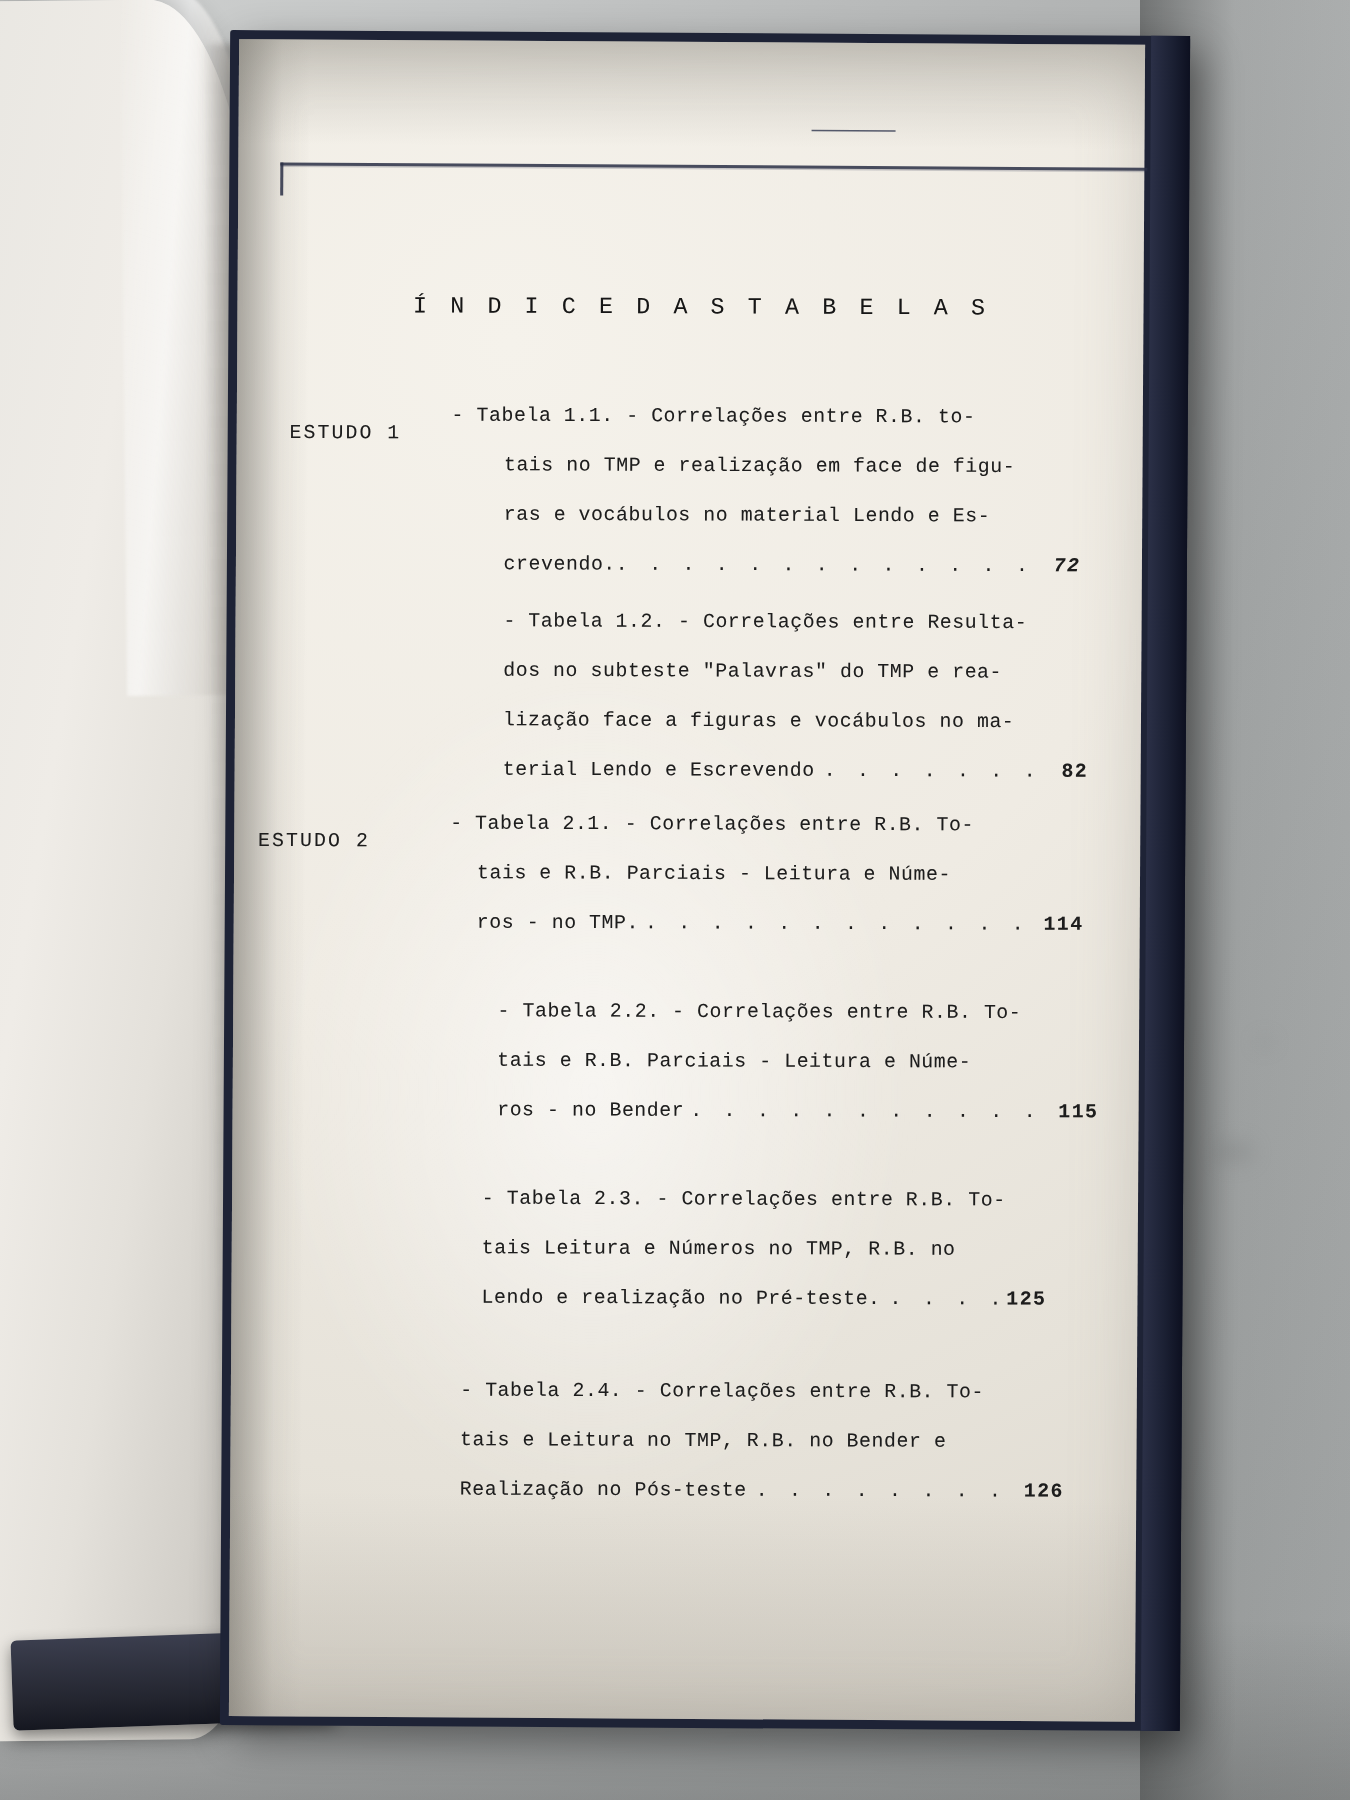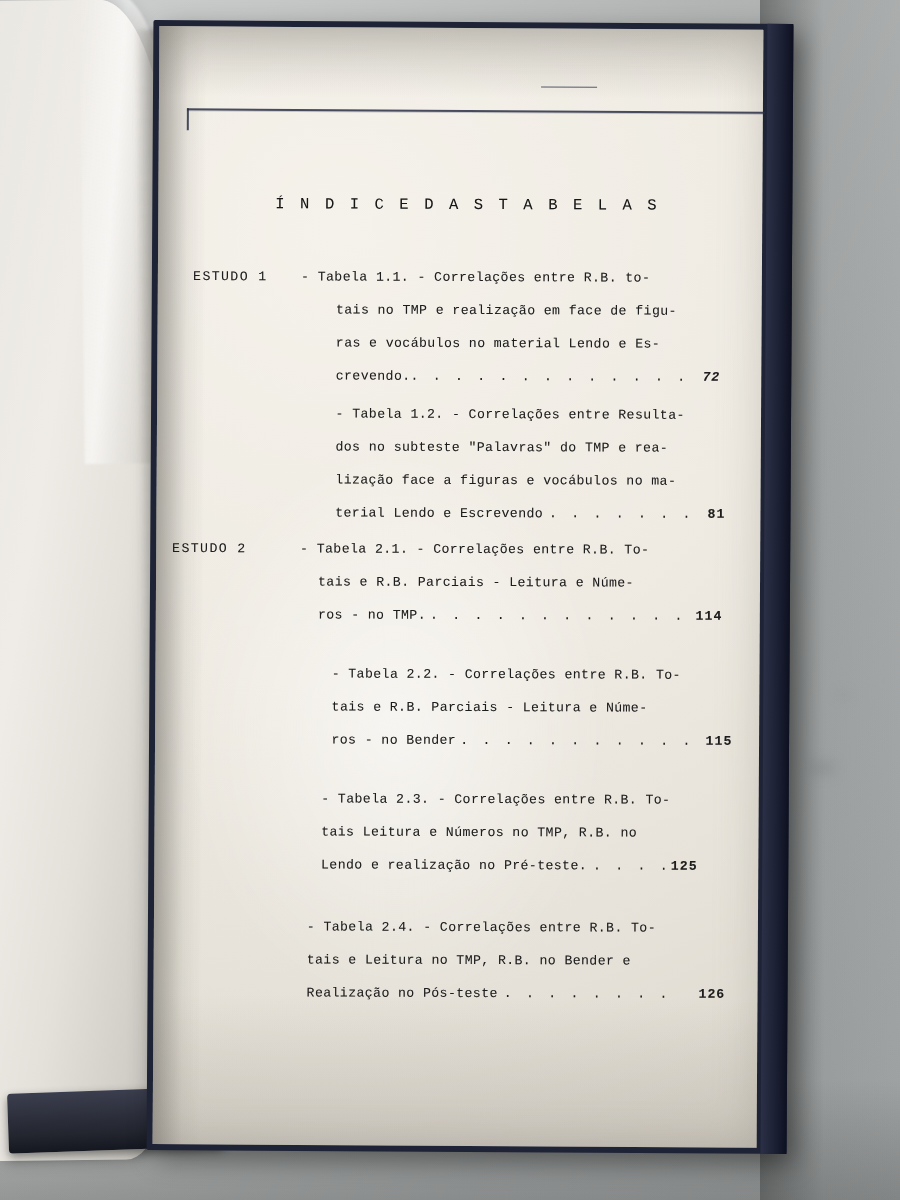--- a/index.html
+++ b/index.html
@@ -161,21 +161,21 @@
   }
   .entry {
     position: absolute;
     font-size: 13.2px;
     line-height: 20px;
     color: #1d1d1d;
     white-space: nowrap;
   }
   .entry .study {
     position: absolute;
-    left: 0; top: 0;
+    left: 0; top: 12px;
     letter-spacing: 1.4px;
   }
   .entry .body {
     position: absolute;
     top: 0;
   }
   .line {
     height: 33px;
     letter-spacing: 0.4px;
     white-space: nowrap;
@@ -237,21 +237,21 @@
           </span>
         </div>
 
         <div class="entry" style="left:36px; top:377px;">
           <span class="study"></span>
           <span class="body" style="left:143px;">
             <div class="line">-  Tabela 1.2. - Correlações entre Resulta-</div>
             <div class="line" style="margin-left:0px;">dos no subteste "Palavras" do TMP e rea-</div>
             <div class="line" style="margin-left:0px;">lização face a figuras e vocábulos no ma-</div>
             <div class="line" style="margin-left:0px;">
-              <span>terial Lendo e Escrevendo</span><span class="dots" style="margin-left:6px;">. . . . . . .</span><span class="pageno" style="margin-left:14px;">81</span>
+              <span>terial Lendo e Escrevendo</span><span class="dots" style="margin-left:6px;">. . . . . . .</span><span class="pageno" style="margin-left:14px;">82</span>
             </div>
           </span>
         </div>
 
         <div class="entry" style="left:16px; top:512px;">
           <span class="study">ESTUDO  2</span>
           <span class="body" style="left:128px;">
             <div class="line">-  Tabela 2.1. - Correlações entre R.B. To-</div>
             <div class="line" style="margin-left:18px;">tais e R.B. Parciais - Leitura e Núme-</div>
             <div class="line" style="margin-left:18px;">
@@ -281,21 +281,21 @@
             </div>
           </span>
         </div>
 
         <div class="entry" style="left:16px; top:890px;">
           <span class="study"></span>
           <span class="body" style="left:136px;">
             <div class="line">-  Tabela 2.4. - Correlações entre R.B. To-</div>
             <div class="line" style="margin-left:0px;">tais e Leitura no TMP, R.B. no Bender  e</div>
             <div class="line" style="margin-left:0px;">
-              <span>Realização no Pós-teste</span><span class="dots" style="margin-left:6px;">. . . . . . . .</span><span class="pageno" style="margin-left:28px;">126</span>
+              <span>Realização no Pós-teste</span><span class="dots" style="margin-left:6px;">. . . . . . . .</span><span class="pageno" style="margin-left:12px;">126</span>
             </div>
           </span>
         </div>
 
       </div>
     </div>
   </div>
 
 </div>
 

